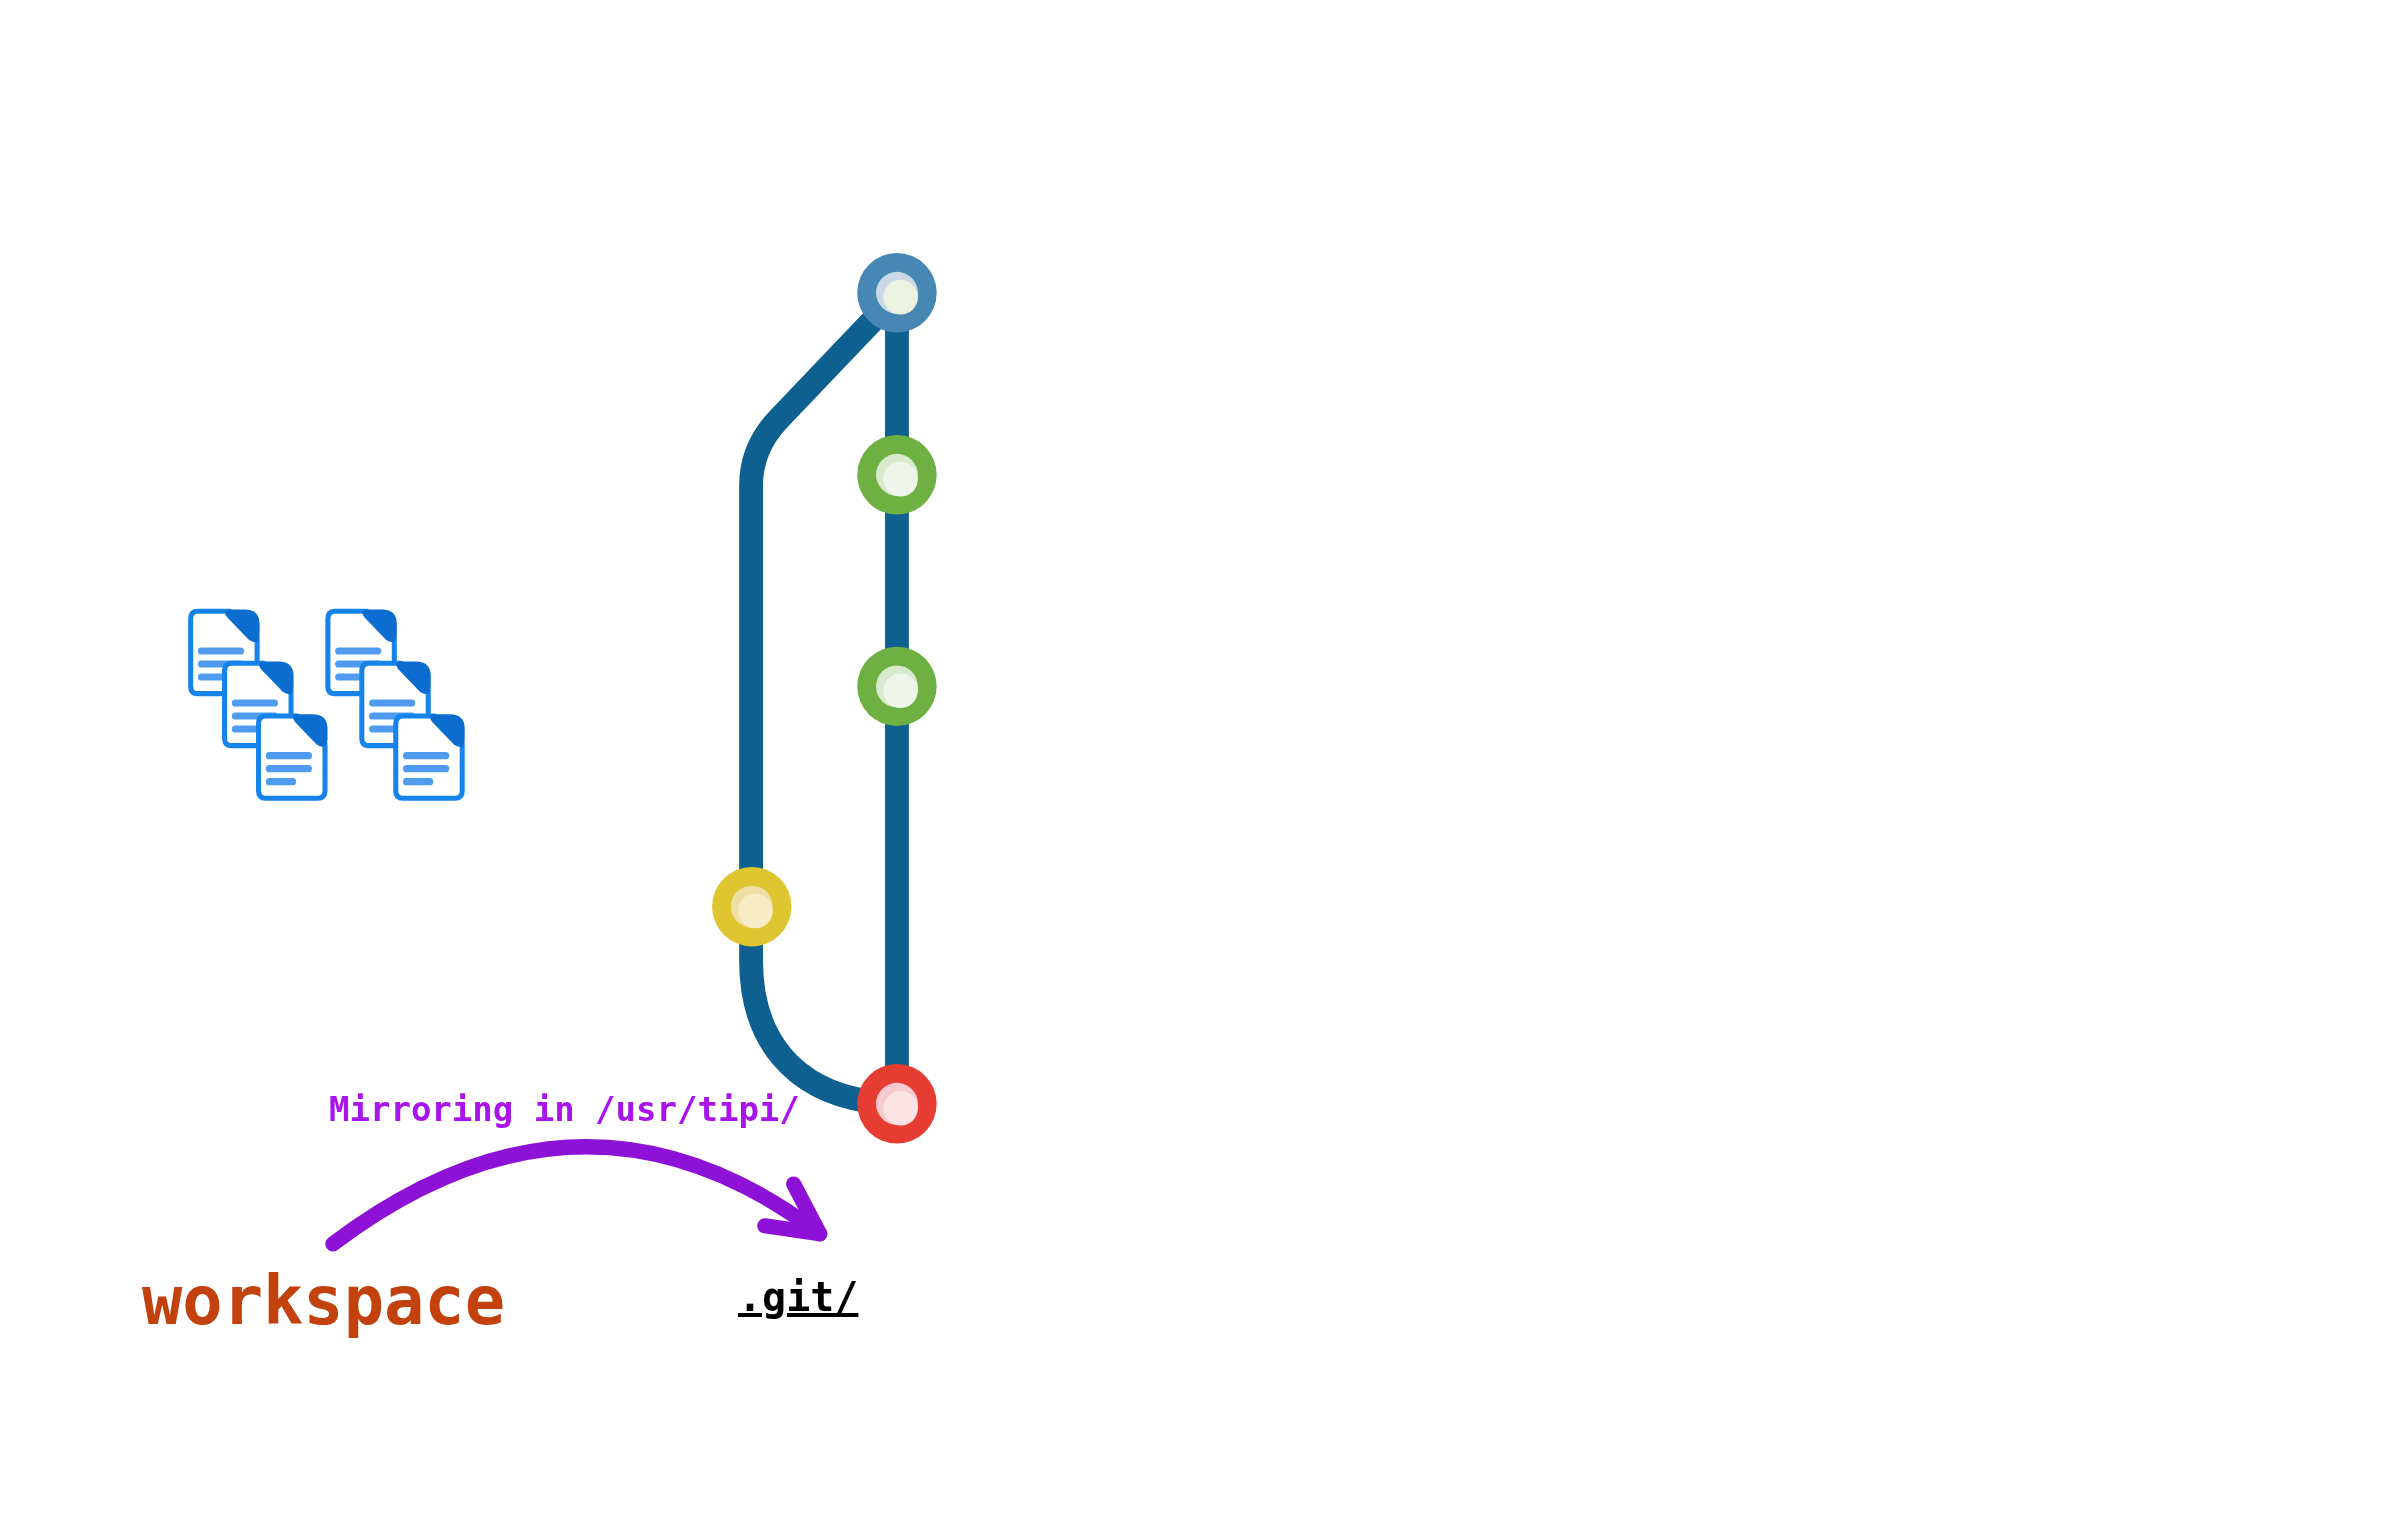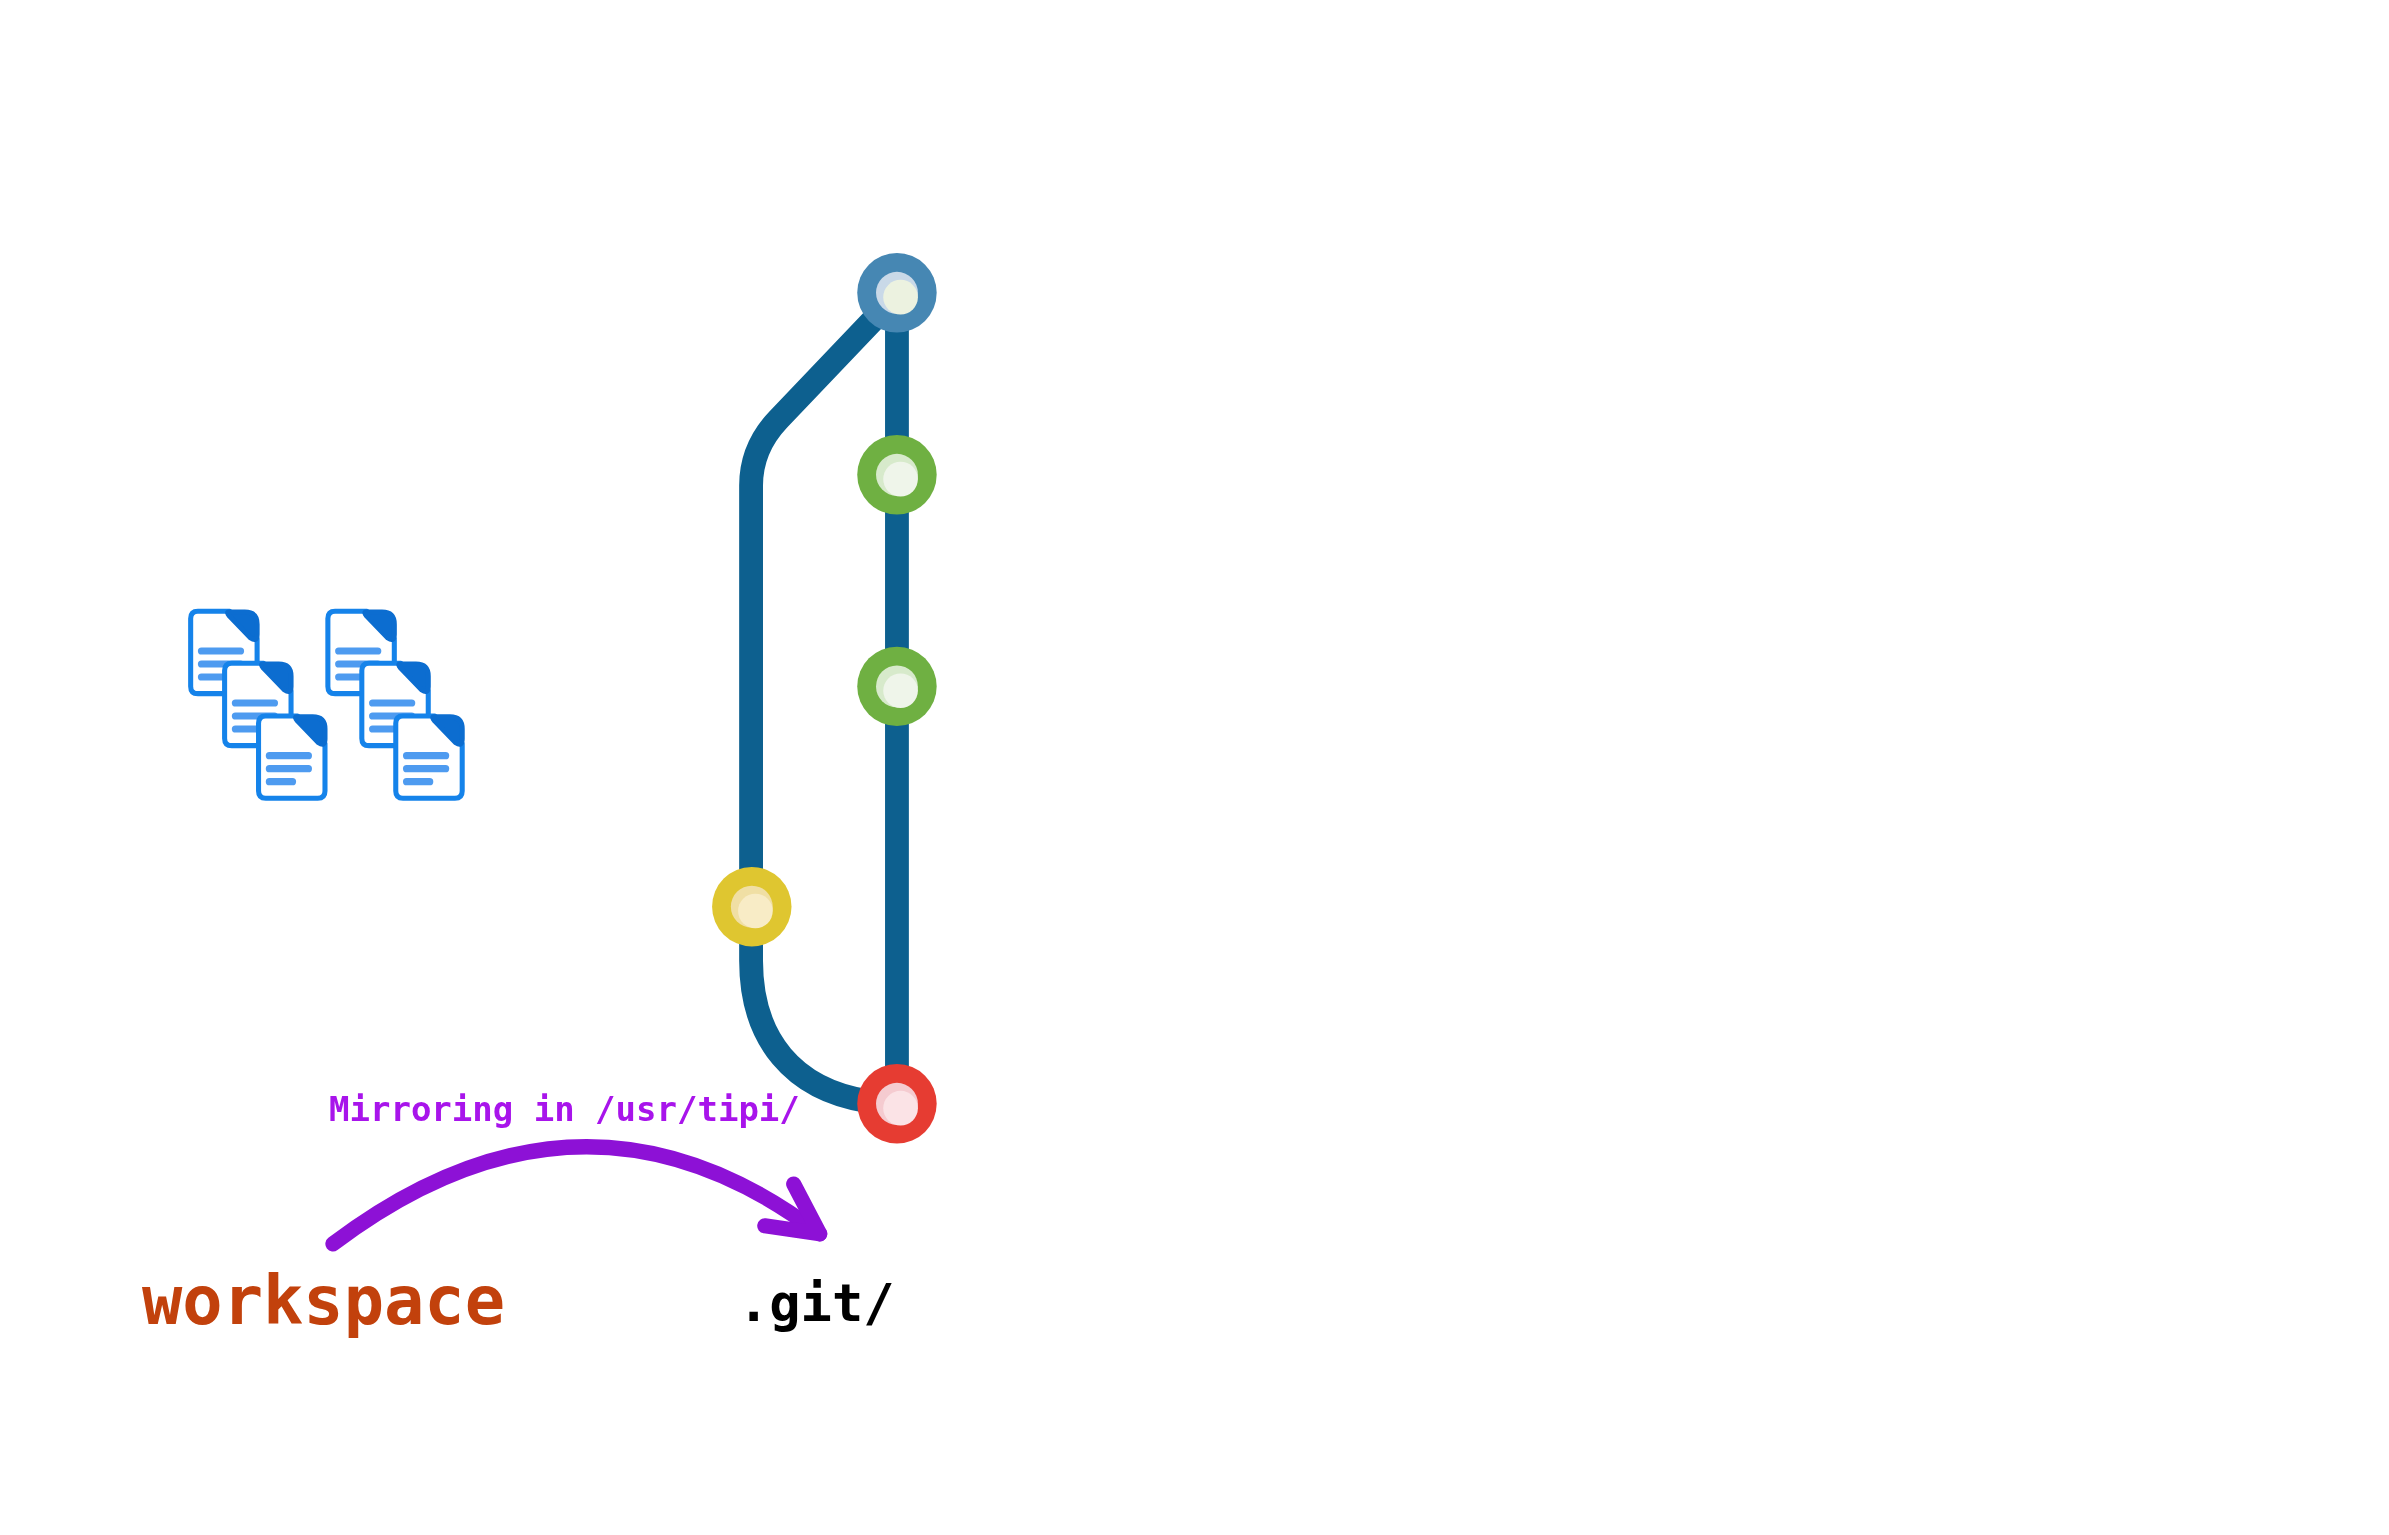--- a/index.html
+++ b/index.html
@@ -60,21 +60,22 @@
     font-size: 34px;
   }
   .label-workspace {
     left: 142px;
     top: 1268px;
     font-size: 67px;
   }
   .label-gitdir {
     left: 738px;
     top: 1277px;
-    font-size: 52px;
+    font-size: 40px;
+    text-decoration: underline;
   }
 </style>
 </head>
 <body>
 
 <div class="canvas">
 
   <svg class="layer" viewBox="0 0 3308 2126" aria-hidden="true">
     <defs>
 

